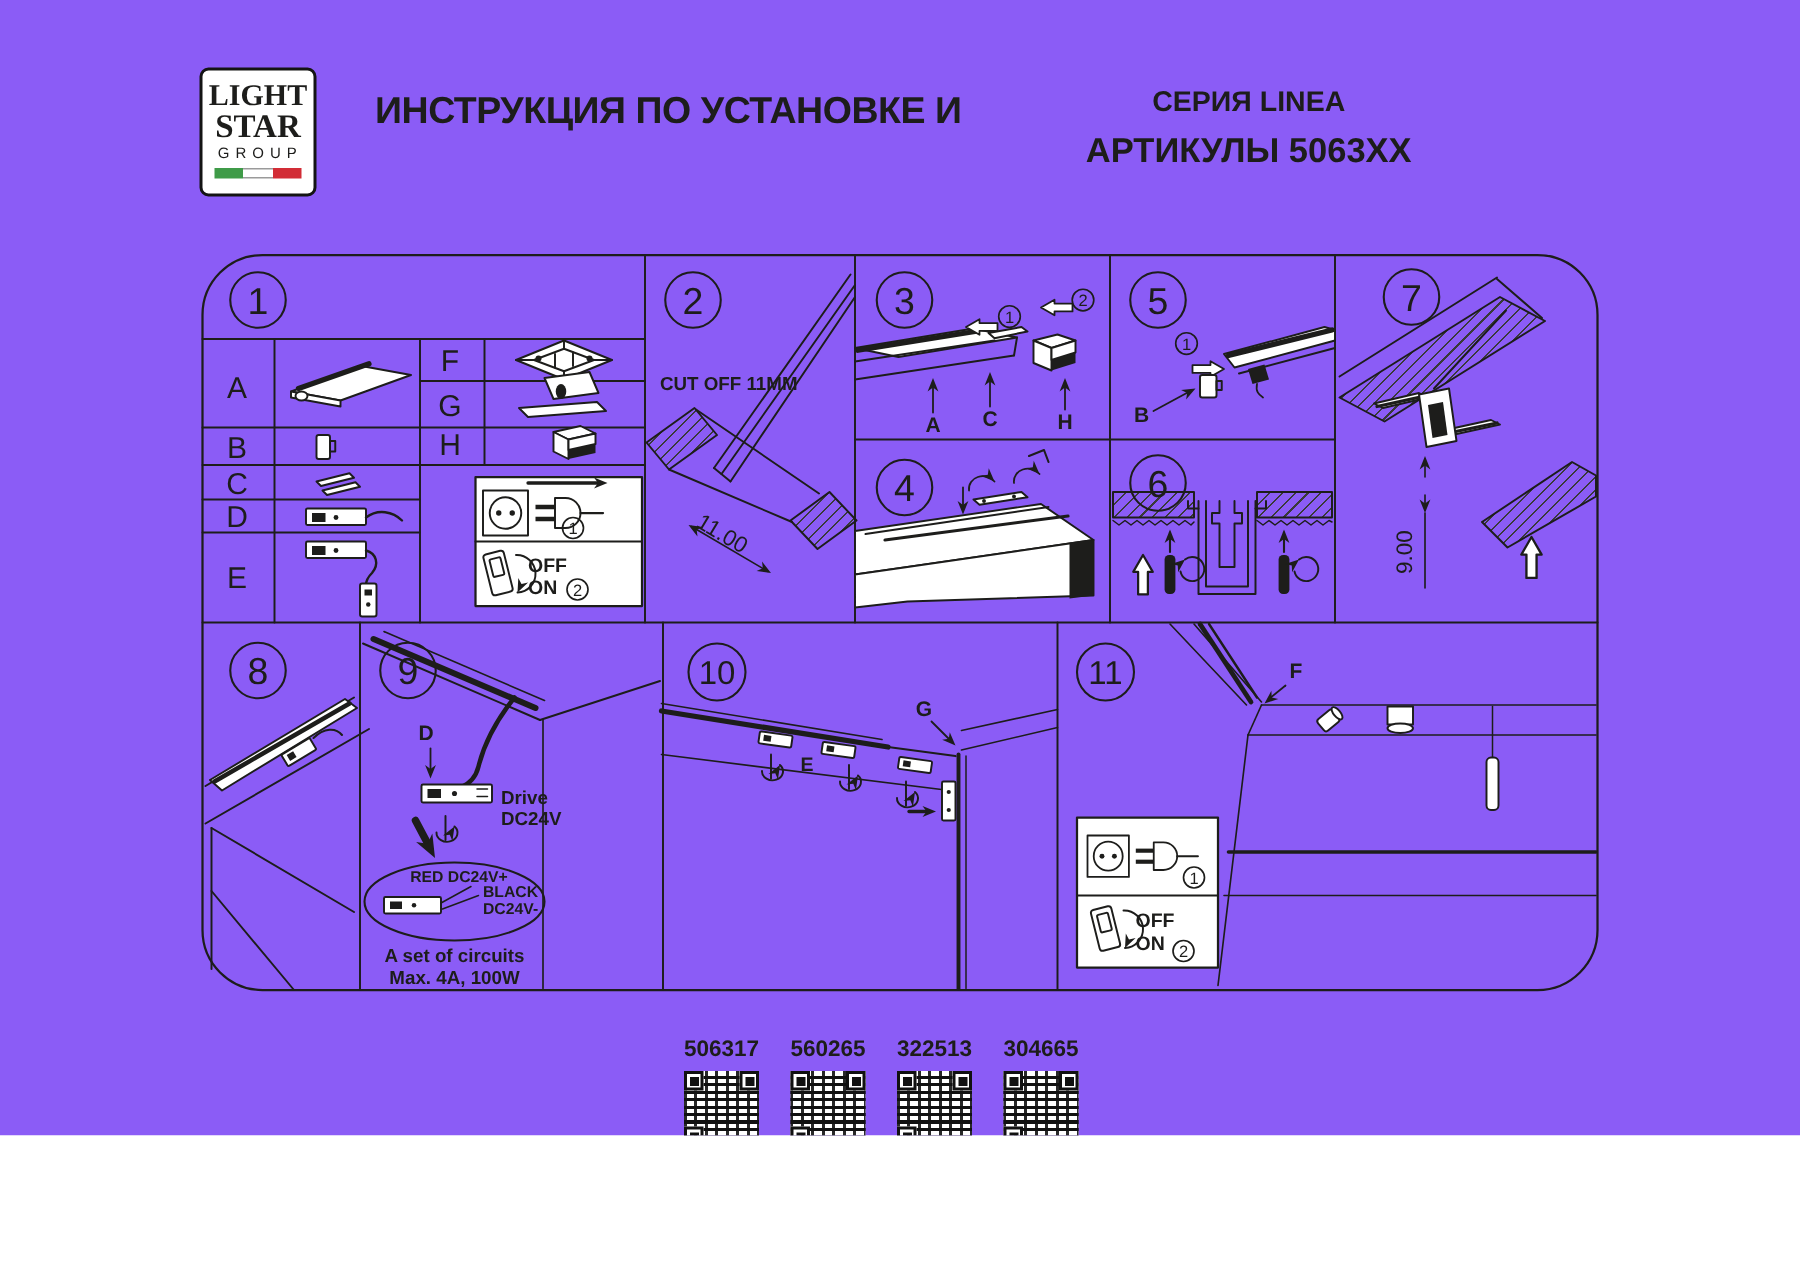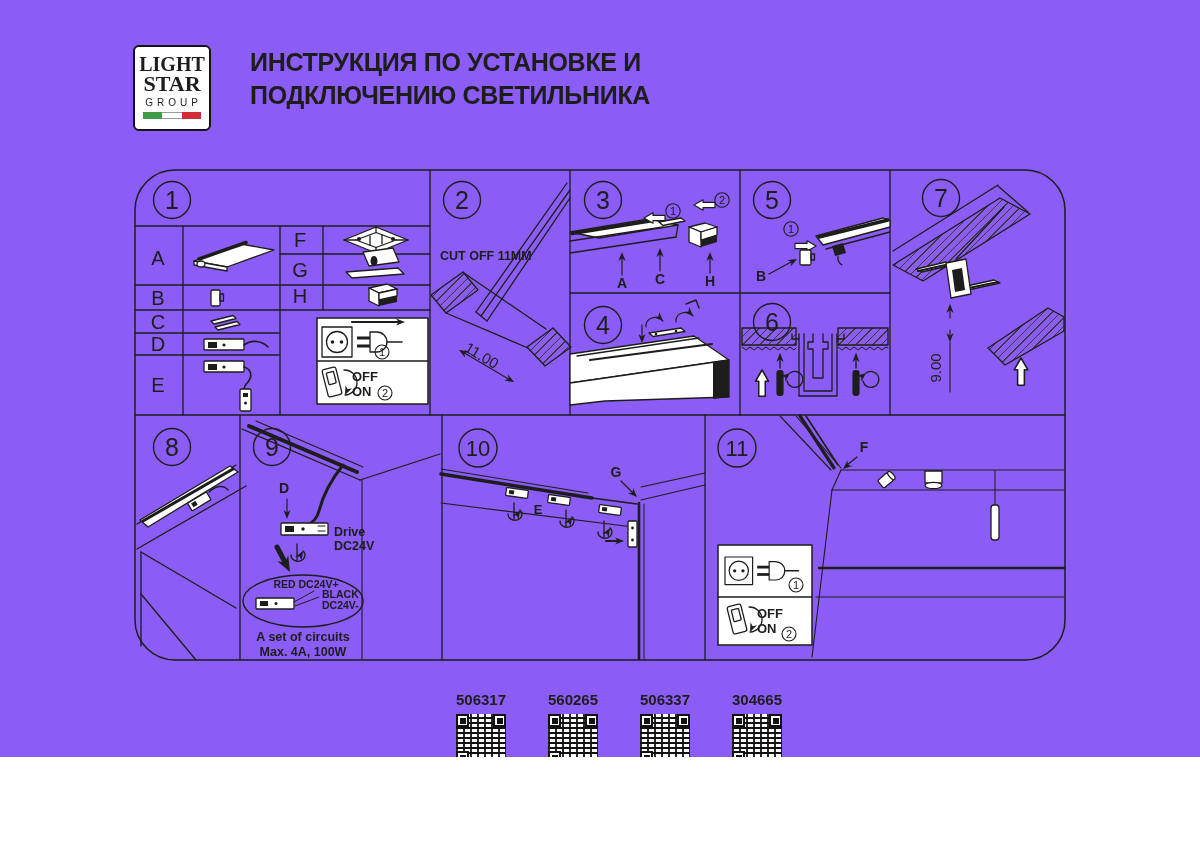--- a/index.html
+++ b/index.html
@@ -8,41 +8,41 @@
   
   .logo{position:absolute;left:133px;top:45px;width:78px;height:86px;border:2px solid #141414;
         border-radius:6px;text-align:center;box-sizing:border-box;background:#fff;}
   .logo-l1{font-family:"Liberation Serif",serif;font-weight:700;font-size:20px;line-height:19px;margin-top:8px;}
   .logo-l2{font-family:"Liberation Serif",serif;font-weight:700;font-size:22px;line-height:20px;}
   .logo-l3{font-size:10px;letter-spacing:4px;margin-top:3px;padding-left:3px;}
   .logo-flag{display:flex;height:7px;width:58px;margin:4px auto 0;}
   .fg{flex:1;}
   .fw{flex:1;background:#fff;border-top:1px solid #9a9a9a;border-bottom:1px solid #9a9a9a;box-sizing:border-box;}
   .fr{flex:1;}
-  .title{position:absolute;left:250px;top:46px;font-size:25px;font-weight:700;line-height:33px;letter-spacing:-0.3px;}
+  .title{position:absolute;left:250px;top:58px;font-size:25px;font-weight:700;line-height:33px;letter-spacing:-0.3px;}
   .series{position:absolute;left:690px;top:58px;width:285px;text-align:center;}
   .series-line{font-size:19px;font-weight:700;}
   .articles-line{font-size:23px;font-weight:700;margin-top:7px;}
   
   .hatch{position:absolute;background:repeating-linear-gradient(135deg,#3a3a3a 0 1px,transparent 1px 6px);}
   .h-p2a{left:431px;top:272px;width:47px;height:41px;clip-path:polygon(0px 23px,32px 0px,47px 18px,15px 41px);}
   .h-p2b{left:527px;top:328px;width:44px;height:38px;clip-path:polygon(0px 19px,26px 0px,44px 19px,18px 38px);}
   .h-p6a{left:742px;top:328px;width:54px;height:17px;}
   .h-p6b{left:838px;top:328px;width:50px;height:17px;}
   .h-p7a{left:893px;top:198px;width:137px;height:83px;clip-path:polygon(0px 67px,107px 0px,137px 16px,30px 83px);}
   .h-p7b{left:988px;top:308px;width:76px;height:57px;clip-path:polygon(0px 40px,60px 0px,76px 9px,76px 23px,17px 57px);}
   
   .diagram{position:absolute;left:0;top:0;width:1200px;height:849px;}
   svg text{fill:#1d1d1b;stroke:none;font-family:"Liberation Sans",sans-serif;}
   .f25{font-size:25px;}.f22{font-size:22px;}.f20{font-size:20px;}
   .f15{font-size:15px;}.f14b{font-size:14px;font-weight:700;}.f13b{font-size:13px;font-weight:700;}
   .f12b{font-size:12.5px;font-weight:700;}.f11{font-size:11px;}.f10b{font-size:10.5px;font-weight:700;}
   .f12s{font-size:12.5px;font-weight:600;}
   
-  .qr-row{position:absolute;left:455px;top:691px;display:flex;gap:40px;}
+  .qr-row{position:absolute;left:455px;top:691px;display:flex;gap:19px;}
   .qr-item{width:52px;text-align:center;}
   .qr-label{font-size:15px;font-weight:700;margin-bottom:6px;}
   .qr-code{position:relative;width:50px;height:50px;margin:0 auto;
     background:
       repeating-linear-gradient(90deg,rgba(17,17,17,.9) 0 2px,transparent 2px 7px),
       repeating-linear-gradient(0deg,#111 0 2px,#fff 2px 5px);}
   .f{position:absolute;width:13px;height:13px;border:2.5px solid #111;background:#fff;box-sizing:border-box;}
   .f::after{content:"";position:absolute;inset:1.5px;background:#111;}
   .tl{top:0;left:0;}.tr{top:0;right:0;}.bl{bottom:0;left:0;}
 </style>
@@ -56,21 +56,24 @@
     <div class="logo-l2">STAR</div>
     <div class="logo-l3">GROUP</div>
     <div class="logo-flag">
       <span class="fg" style="background:#3f9b48"></span>
         <span class="fw"></span>
         <span class="fr" style="background:#d22d36"></span>
     </div>
   </div>
   <div class="title">
     <div>ИНСТРУКЦИЯ ПО УСТАНОВКЕ И</div>
-    <div>ПОДКЛЮЧЕНИЮ СВЕТИЛЬНИКА</div>
+  </div>
+  <div class="series">
+    <div class="series-line">СЕРИЯ LINEA</div>
+    <div class="articles-line">АРТИКУЛЫ 5063XX</div>
   </div>
 
   <div class="hatch h-p2a"></div>
   <div class="hatch h-p2b"></div>
   <div class="hatch h-p6a"></div>
   <div class="hatch h-p6b"></div>
   <div class="hatch h-p7a"></div>
   <div class="hatch h-p7b"></div>
 
   <svg class="diagram" viewBox="0 0 1200 849">
@@ -508,21 +511,21 @@
     </div>
     <div class="qr-item">
       <div class="qr-label">560265</div>
       <div class="qr-code">
           <span class="f tl"></span>
           <span class="f tr"></span>
           <span class="f bl"></span>
         </div>
     </div>
     <div class="qr-item">
-      <div class="qr-label">506337</div>
+      <div class="qr-label">322513</div>
       <div class="qr-code">
           <span class="f tl"></span>
           <span class="f tr"></span>
           <span class="f bl"></span>
         </div>
     </div>
     <div class="qr-item">
       <div class="qr-label">304665</div>
       <div class="qr-code">
           <span class="f tl"></span>

